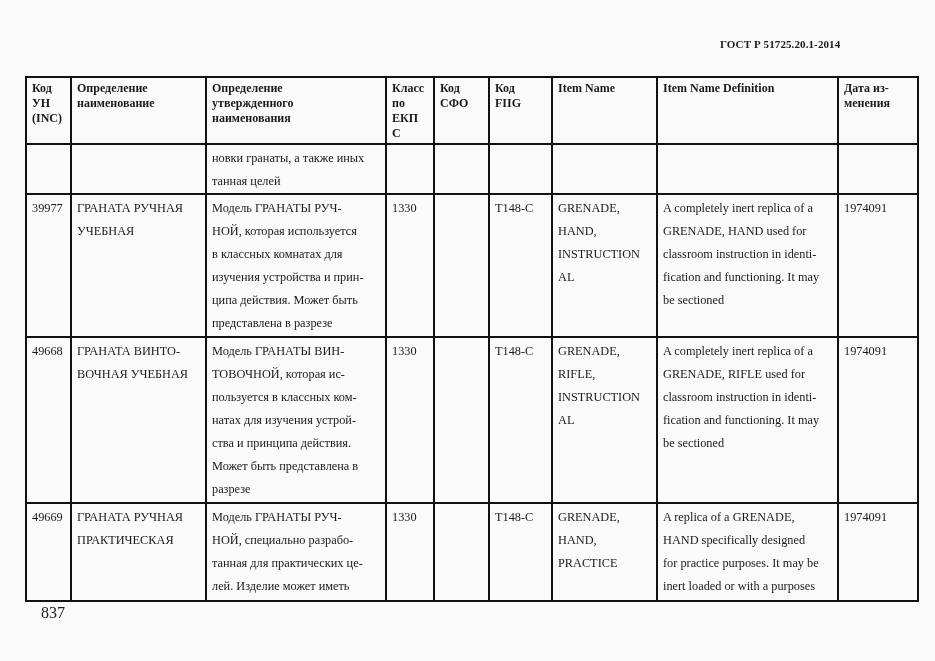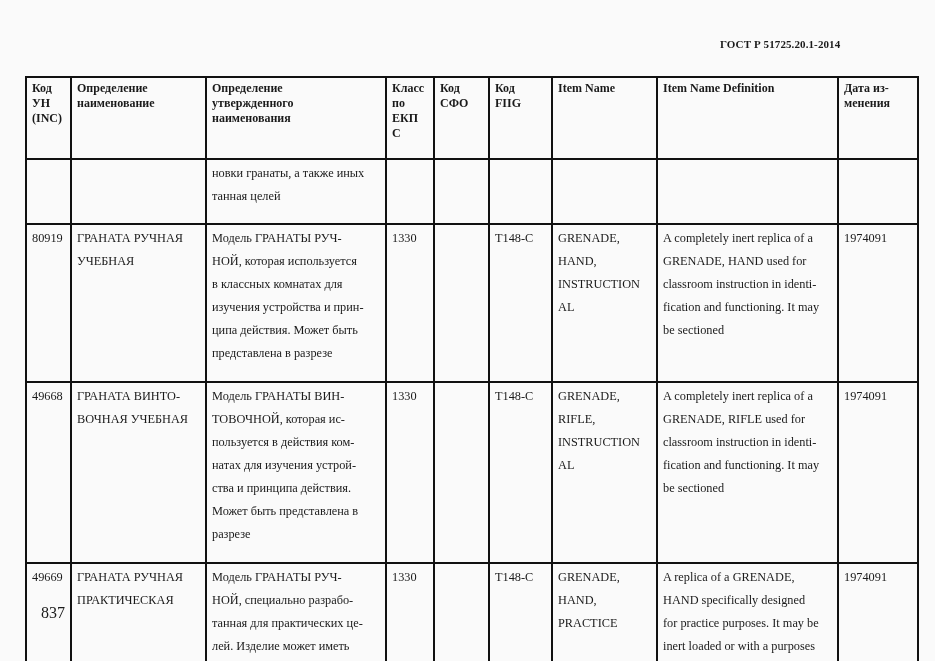--- a/index.html
+++ b/index.html
@@ -28,21 +28,21 @@
     left: 25px;
     top: 76px;
     border-collapse: collapse;
     table-layout: fixed;
     width: 892px;
   }
   table.spec th, table.spec td {
     border: 2px solid #111;
     vertical-align: top;
     text-align: left;
-    padding: 3px 5px 15px 5px;
+    padding: 3px 5px 0 5px;
     overflow: hidden;
   }
   table.spec th {
     font-size: 12px;
     font-weight: bold;
     line-height: 15px;
     height: 62px;
   }
   table.spec td {
     font-size: 12.3px;
@@ -131,21 +131,21 @@
       </td>
       <td></td>
       <td></td>
       <td></td>
       <td></td>
       <td></td>
       <td></td>
     </tr>
 
     <tr class="row-a">
-      <td>80919</td>
+      <td>39977</td>
       <td>
         <span class="line">ГРАНАТА РУЧНАЯ</span>
         <span class="line">УЧЕБНАЯ</span>
       </td>
       <td>
         <span class="line">Модель ГРАНАТЫ РУЧ-</span>
         <span class="line">НОЙ, которая используется</span>
         <span class="line">в классных комнатах для</span>
         <span class="line">изучения устройства и прин-</span>
         <span class="line">ципа действия. Может быть</span>
@@ -172,21 +172,21 @@
 
     <tr class="row-b">
       <td>49668</td>
       <td>
         <span class="line">ГРАНАТА ВИНТО-</span>
         <span class="line">ВОЧНАЯ УЧЕБНАЯ</span>
       </td>
       <td>
         <span class="line">Модель ГРАНАТЫ ВИН-</span>
         <span class="line">ТОВОЧНОЙ, которая ис-</span>
-        <span class="line">пользуется в действия ком-</span>
+        <span class="line">пользуется в классных ком-</span>
         <span class="line">натах для изучения устрой-</span>
         <span class="line">ства и принципа действия.</span>
         <span class="line">Может быть представлена в</span>
         <span class="line">разрезе</span>
       </td>
       <td>1330</td>
       <td></td>
       <td>T148-C</td>
       <td>
         <span class="line">GRENADE,</span>

